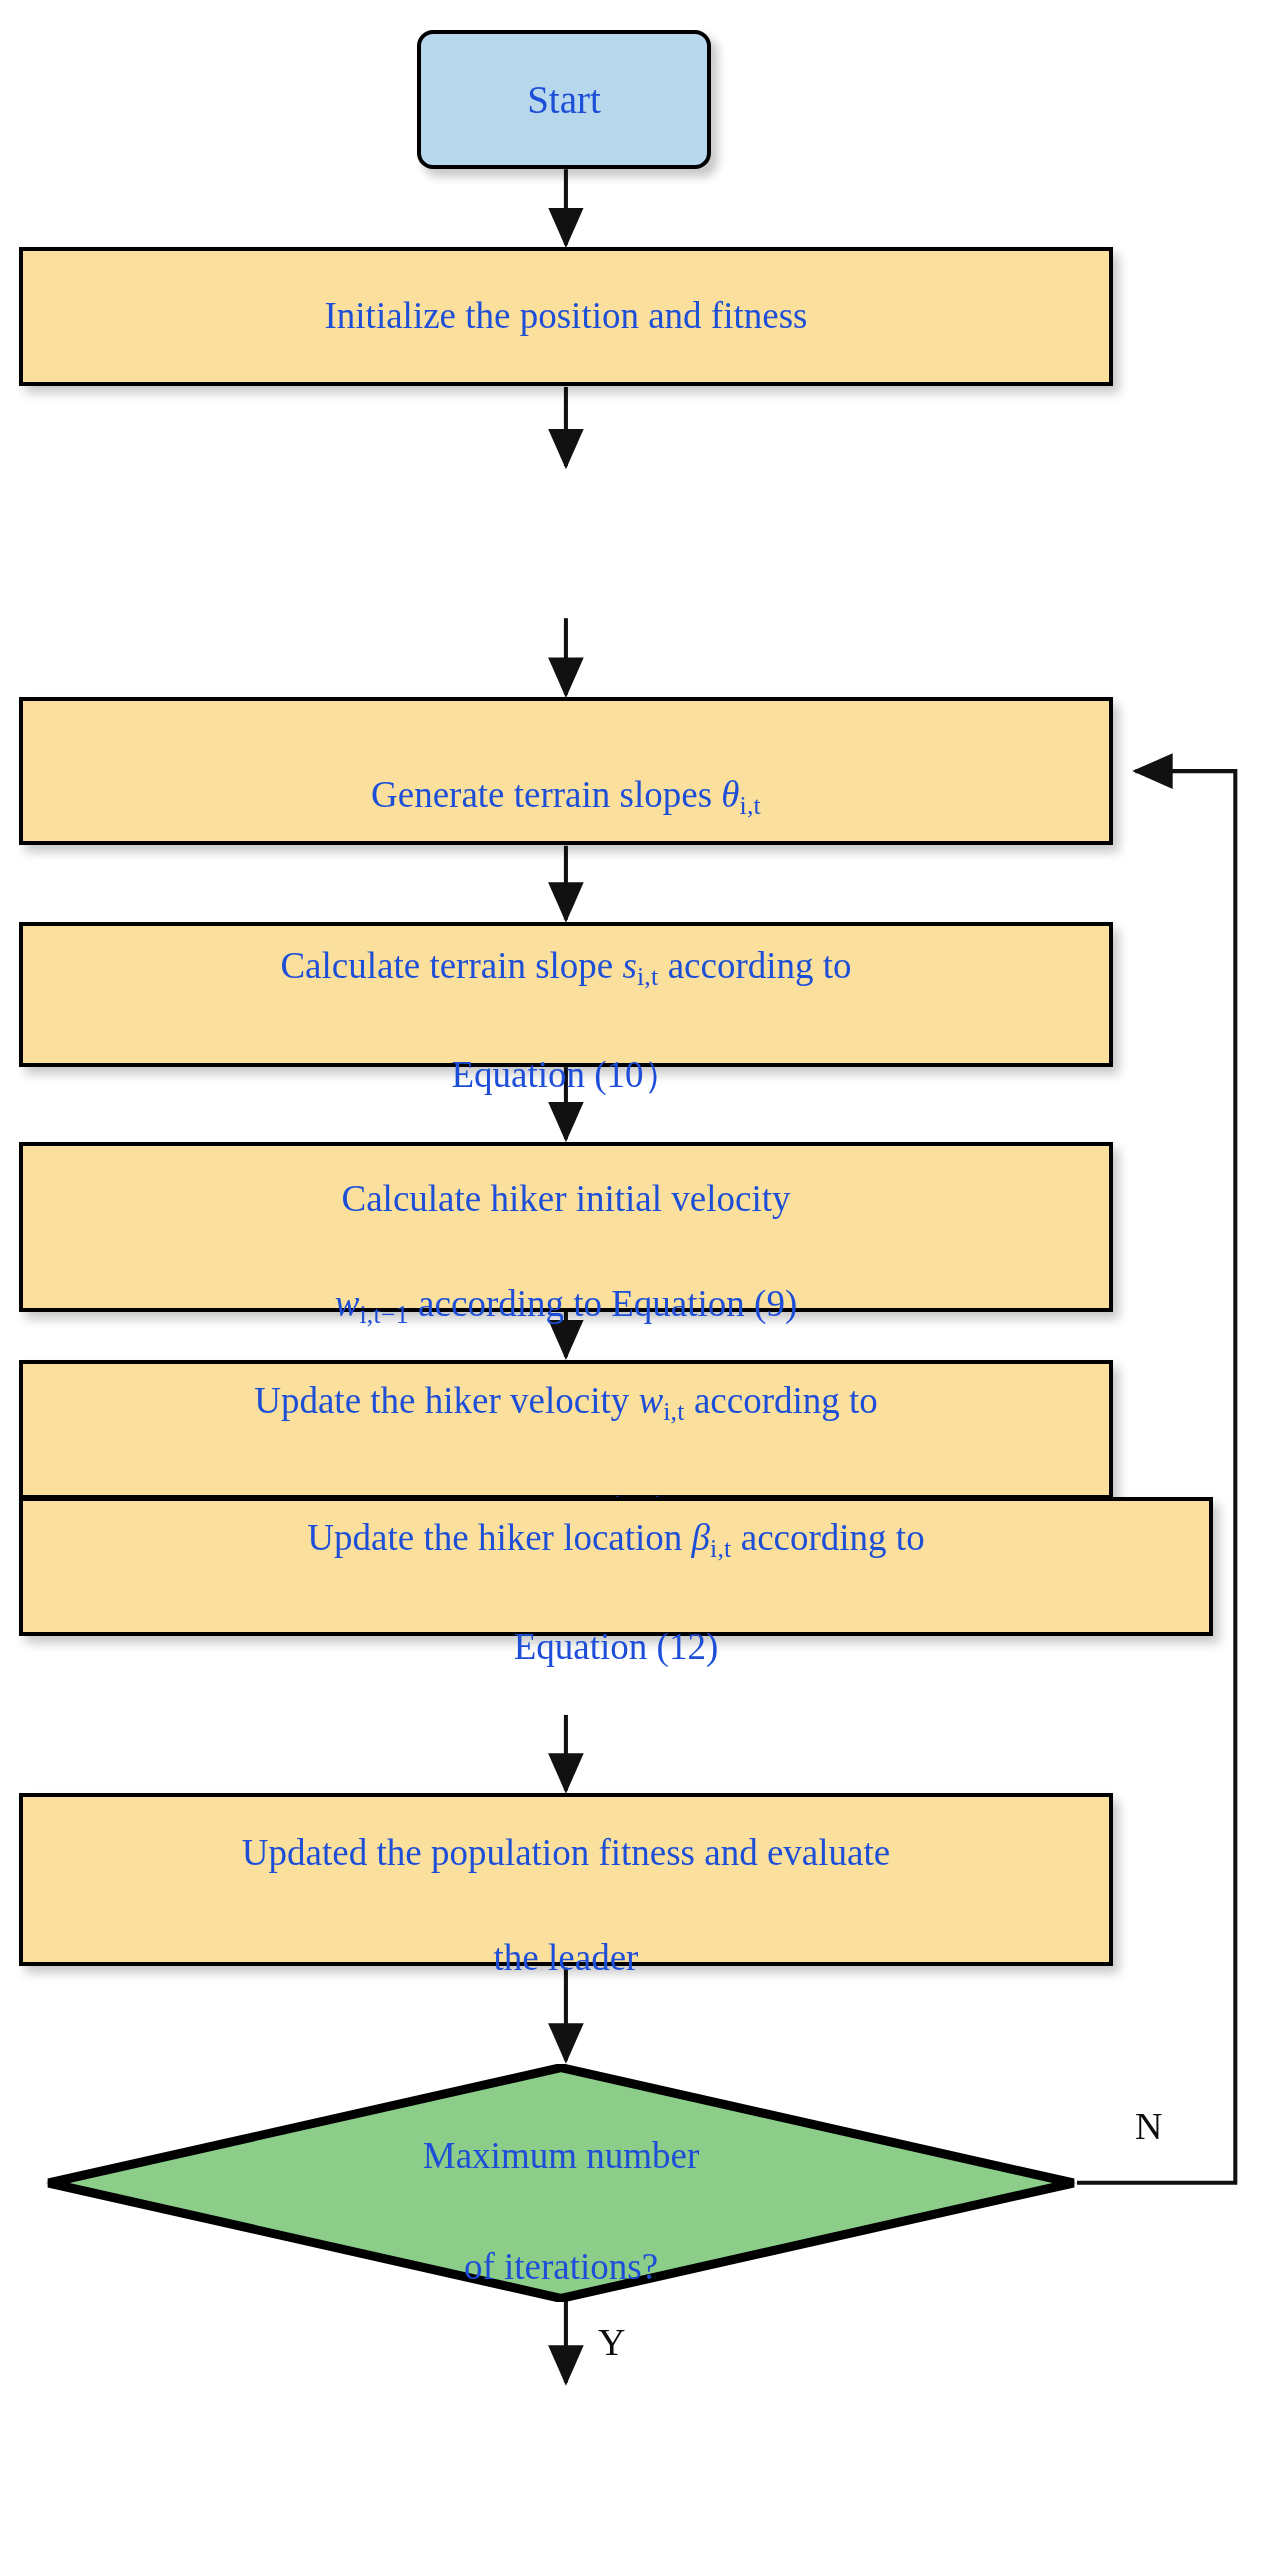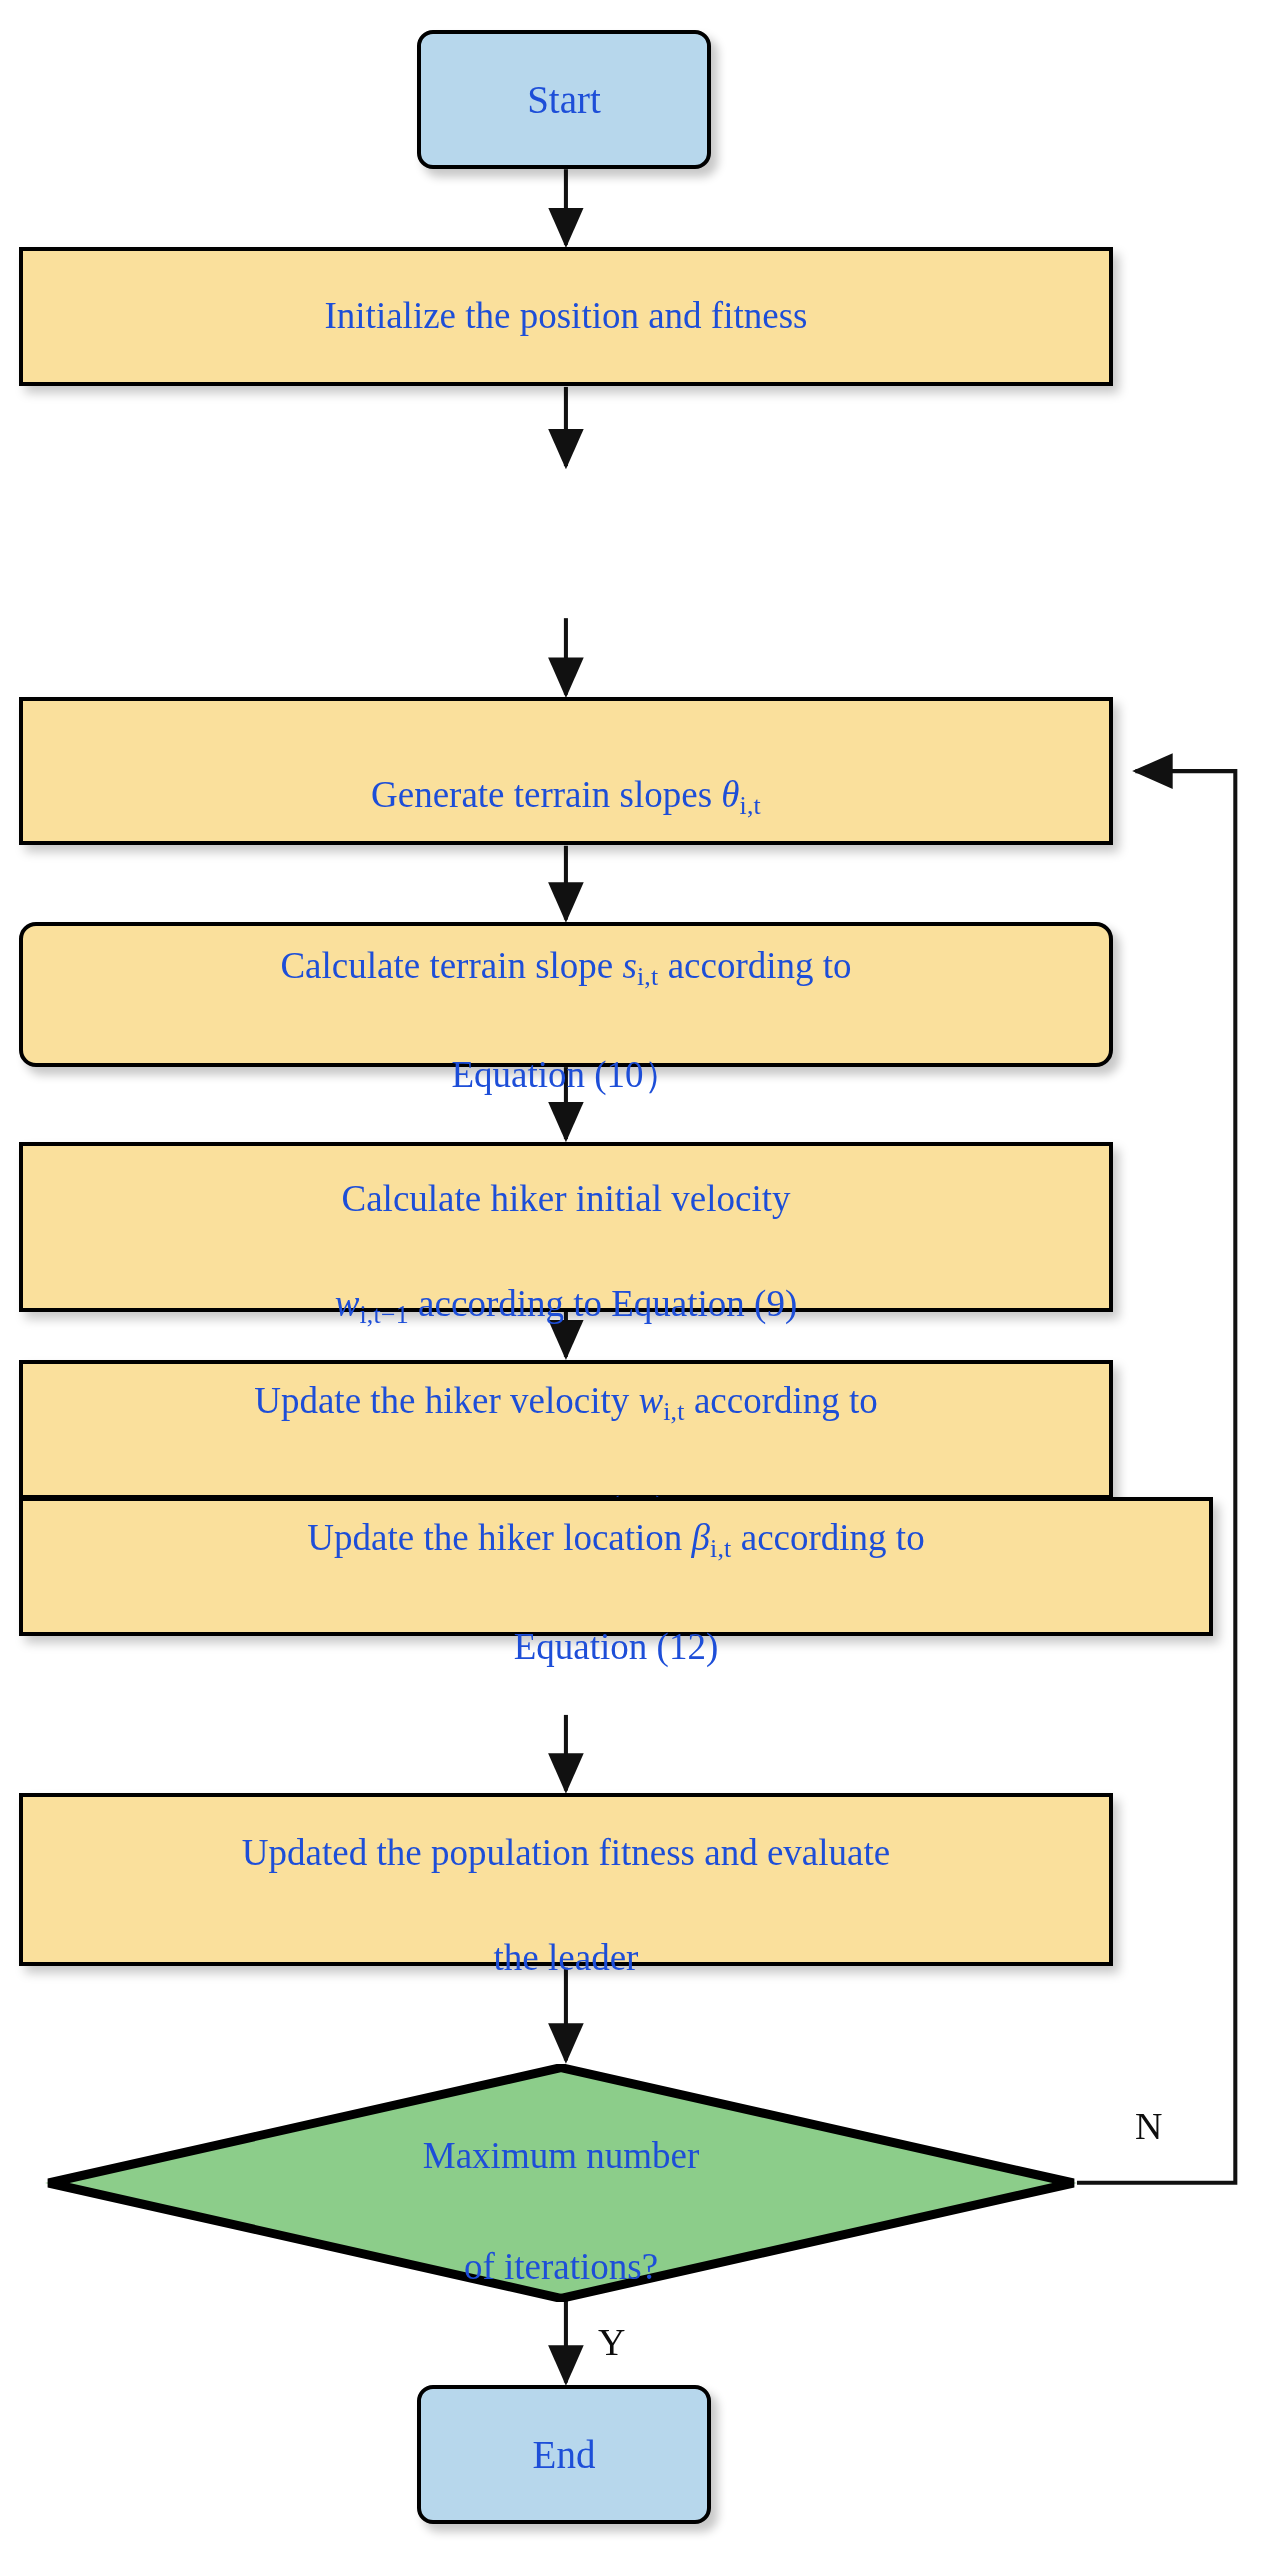--- a/index.html
+++ b/index.html
@@ -157,21 +157,21 @@
     <span class="node-text">Initialize the position and fitness</span>
   </div>
 
 
   <div class="node node-process" style="left:19px; top:697px; width:1094px; height:148px;">
     <span class="node-text">
       <span>Generate terrain slopes </span><span class="mvar">θ</span><span class="msub">i,t</span>
     </span>
   </div>
 
-  <div class="node node-process" style="left:19px; top:922px; width:1094px; height:145px;border-radius:17px;">
+  <div class="node node-process" style="left:19px; top:922px; width:1094px; height:145px;">
     <span class="node-text">
       <span>Calculate terrain slope </span><span class="mvar">s</span><span class="msub">i,t</span><span> according to</span><br>
       <span>Equation (10）</span>
     </span>
   </div>
 
   <div class="node node-process" style="left:19px; top:1142px; width:1094px; height:170px;">
     <span class="node-text">
       <span>Calculate hiker initial velocity</span><br>
       <span class="mvar">w</span><span class="msub">i,t−1</span><span> according to Equation (9)</span>
@@ -203,21 +203,18 @@
     <div class="diamond-shape"></div>
     <svg class="diamond-outline" viewBox="0 0 1147 264" preserveAspectRatio="none">
       <polygon points="573.5,4 1143,132 573.5,260 4,132" fill="none" stroke="#000000" stroke-width="9" vector-effect="non-scaling-stroke"></polygon>
     </svg>
     <span class="node-text">
       <span>Maximum number</span><br>
       <span>of iterations?</span>
     </span>
   </div>
 
-  <div class="node node-terminal" style="left:417px; top:2385px; width:294px; height:139px;">
-    <span class="node-text">End</span>
-  </div>
 
   <div class="branch-label" style="left:1135px; top:2104px;">N</div>
   <div class="branch-label" style="left:598px; top:2320px;">Y</div>
 
 </div>
 
 
 </body></html>

